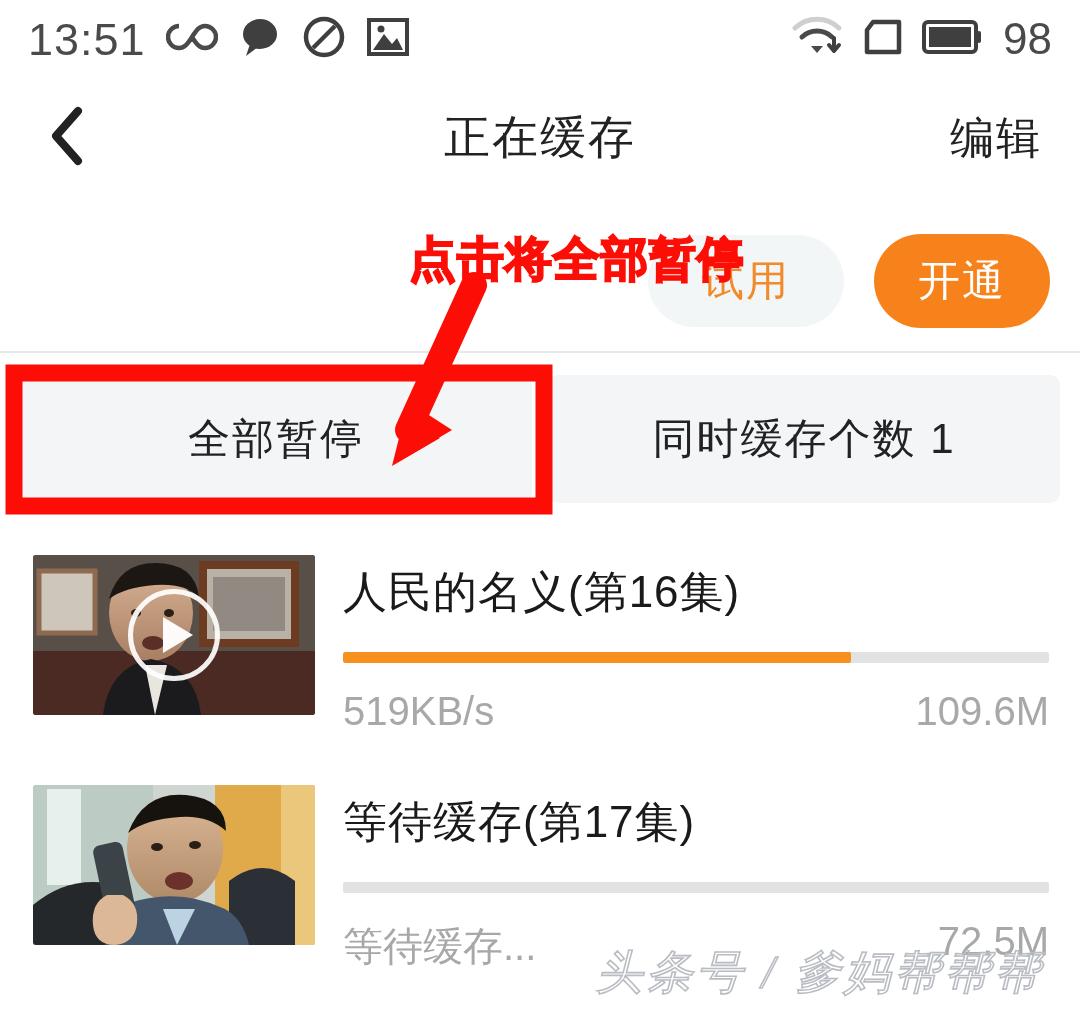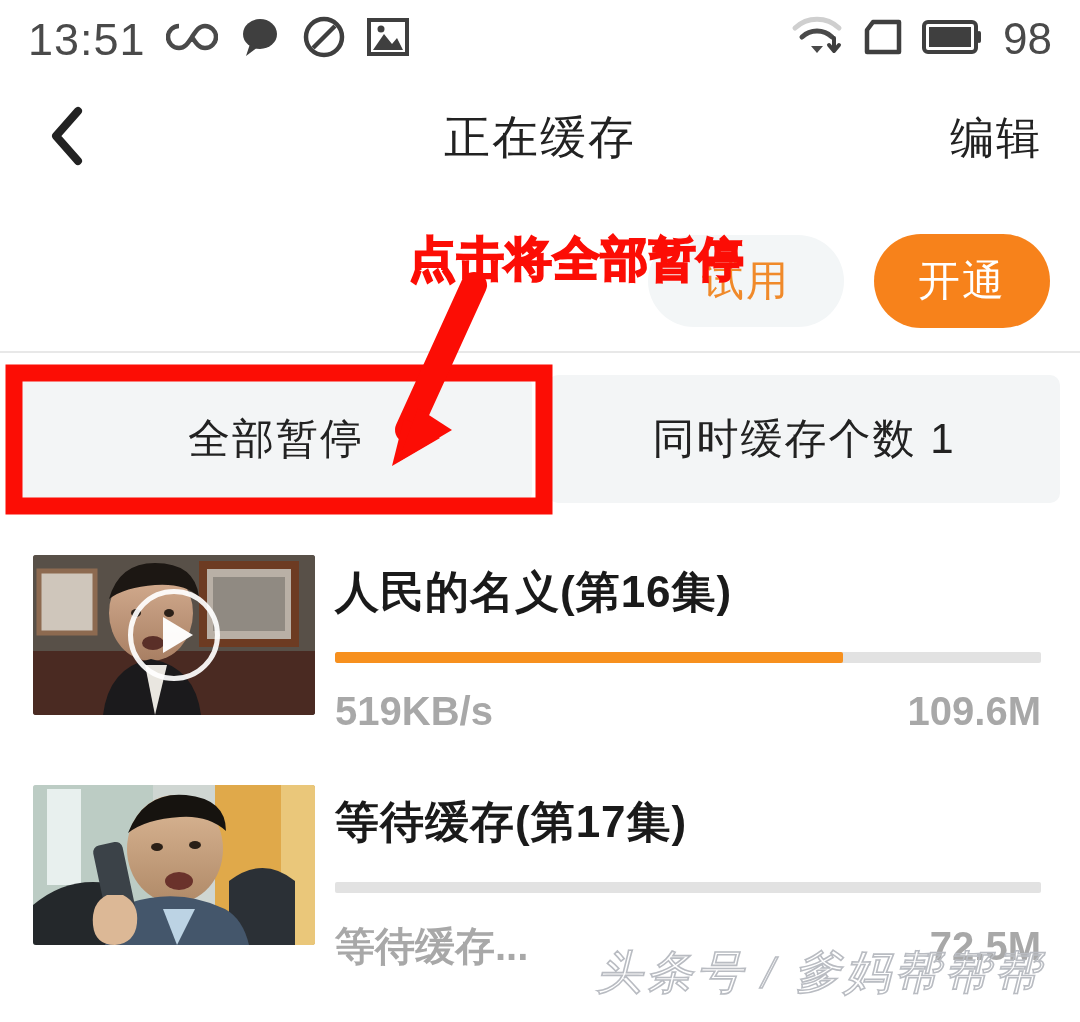--- a/index.html
+++ b/index.html
@@ -85,29 +85,29 @@
     border:5px solid rgba(255,255,255,.92);
     display:flex; align-items:center; justify-content:center;
   }
   .play i {
     display:block; width:0; height:0;
     border-left:30px solid rgba(255,255,255,.97);
     border-top:18px solid transparent;
     border-bottom:18px solid transparent;
     margin-left:8px;
   }
-  .rowinfo { flex:1; padding-left:20px; padding-top:8px;font-weight:bold; }
+  .rowinfo { flex:1; padding-left:28px; padding-top:8px; }
   .rowtitle { font-size:44px; color:#1a1a1a; letter-spacing:1px; }
   .bar {
     margin-top:30px; width:706px; height:11px; background:#e2e2e2; border-radius:2px;
     overflow:hidden;
   }
   .bar-fill { height:100%; background:#f7901e; border-radius:2px; }
   .rowmeta {
-    margin-top:26px; width:706px; display:flex; align-items:center;
+    margin-top:26px; width:706px; display:flex; align-items:flex-start;
     font-size:40px; color:#a8a8a8;
   }
   .rowmeta .size { margin-left:auto; }
 
   
   .anno { position:absolute; left:0; top:0; width:1080px; height:1022px; pointer-events:none; }
   .anno-text {
     position:absolute; left:409px; top:228px;
     font-size:47px; font-weight:bold; color:#fc0d05;
     letter-spacing:1px; white-space:nowrap;

